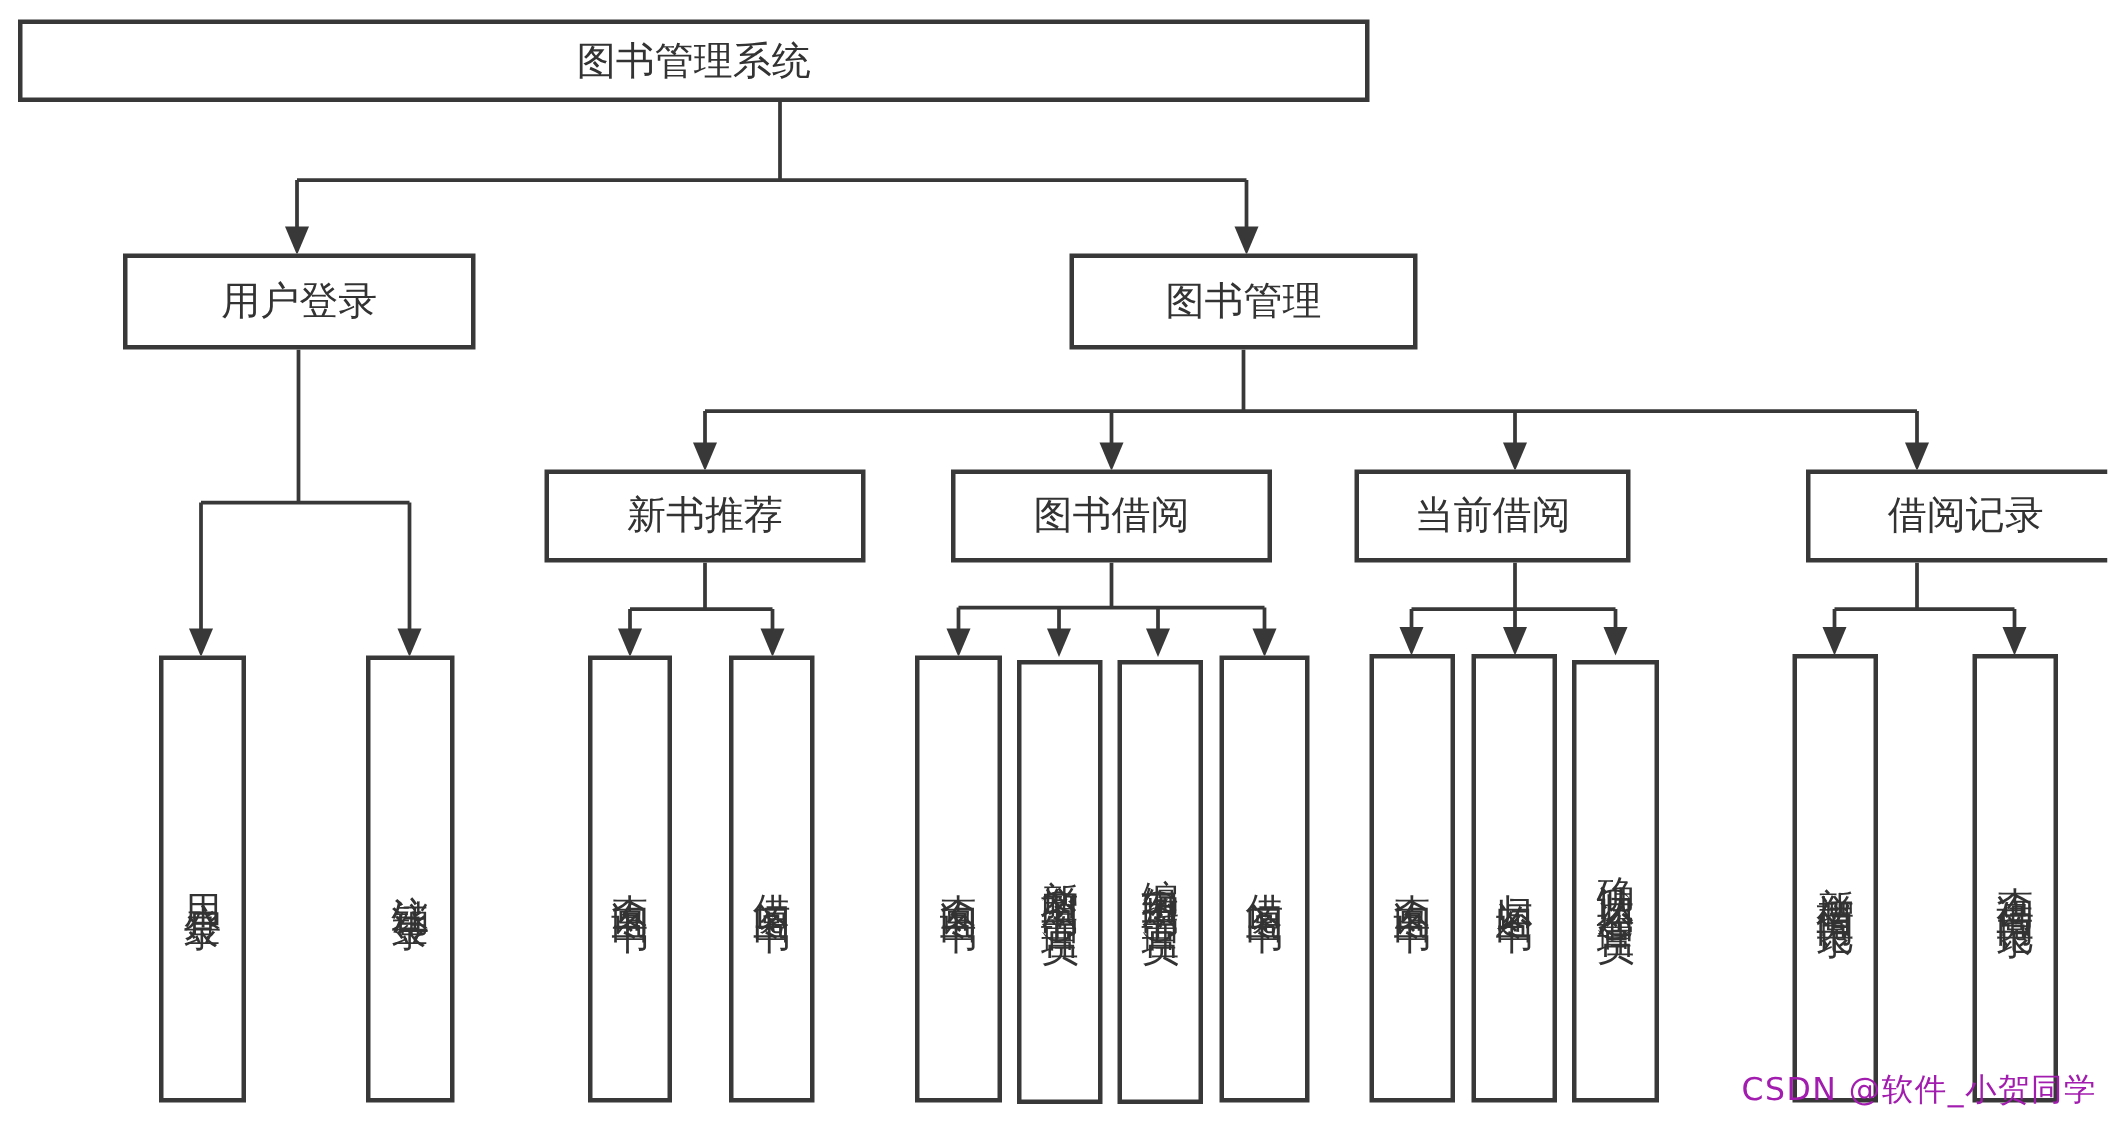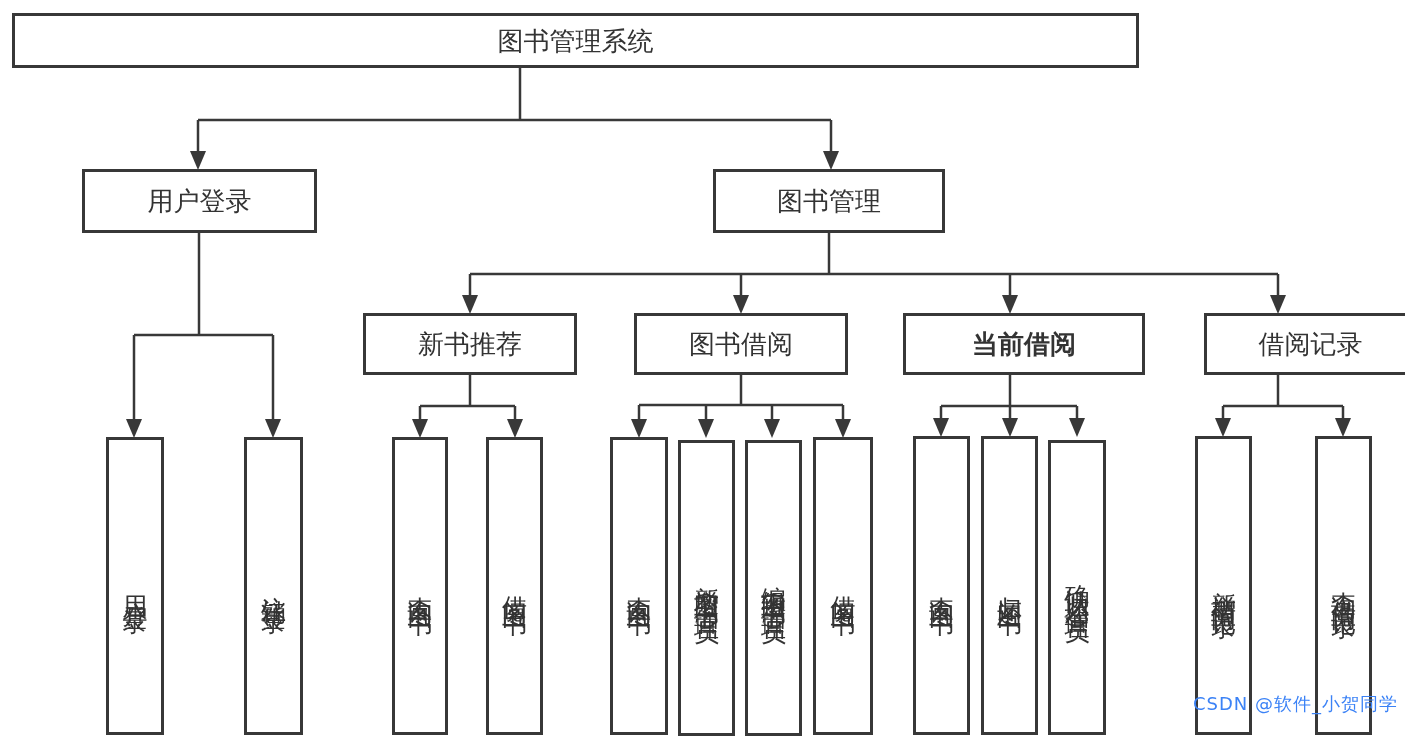--- a/index.html
+++ b/index.html
@@ -33,24 +33,24 @@
   .vnode {
     writing-mode: vertical-rl;
     text-orientation: mixed;
     letter-spacing: 5px;
     white-space: normal;
     font-size: 25px;
   }
   #watermark {
     position: absolute;
     right: 7px;
-    top: 692px;
-    font-size: 18px;
+    top: 712px;
+    font-size: 21px;
     letter-spacing: 1px;
-    color: #3b82f6;
+    color: #a21caf;
     z-index: 5;
   }
 </style>
 </head>
 <body>
 
 <div id="stage">
 
   <svg id="edges" viewBox="0 0 1405 747" fill="none" stroke="#383838" stroke-width="2.5">
 
@@ -121,35 +121,35 @@
     <g>
       <path d="M1278,375 V407"></path>
       <path d="M1223,406 H1343"></path>
       <path d="M1223,406 V419"></path>
       <polygon points="1215,418 1231,418 1223,437" fill="#383838" stroke="none"></polygon>
       <path d="M1343,406 V419"></path>
       <polygon points="1335,418 1351,418 1343,437" fill="#383838" stroke="none"></polygon>
     </g>
   </svg>
 
-  <div class="node" style="left:12px; top:13px; width:1127px; height:55px;">图书管理系统</div>
+  <div class="node" style="left:12px; top:13px; width:901px; height:55px;">图书管理系统</div>
 
   <div class="node" style="left:82px; top:169px; width:235px; height:64px;">用户登录</div>
 
   <div class="node" style="left:713px; top:169px; width:232px; height:64px;">图书管理</div>
 
   <div class="node vnode" style="left:106px; top:437px; width:58px; height:298px;">用户登录</div>
 
   <div class="node vnode" style="left:244px; top:437px; width:59px; height:298px;">注销登录</div>
 
   <div class="node" style="left:634px; top:313px; width:214px; height:62px;">图书借阅</div>
 
   <div class="node" style="left:363px; top:313px; width:214px; height:62px;">新书推荐</div>
 
-  <div class="node" style="left:903px; top:313px; width:242px; height:62px;font-weight:bold;">当前借阅</div>
+  <div class="node" style="left:903px; top:313px; width:184px; height:62px;">当前借阅</div>
 
   <div class="node" style="left:1172px; top:313px; width:213px; height:62px;margin-left:32px;">借阅记录</div>
 
   <div class="node vnode" style="left:392px; top:437px; width:56px; height:298px;">查询图书</div>
 
   <div class="node vnode" style="left:486px; top:437px; width:57px; height:298px;">借阅图书</div>
 
   <div class="node vnode" style="left:610px; top:437px; width:58px; height:298px;">查询图书</div>
 
   <div class="node vnode" style="left:678px; top:440px; width:57px; height:296px;">新增图书（管理员）</div>

